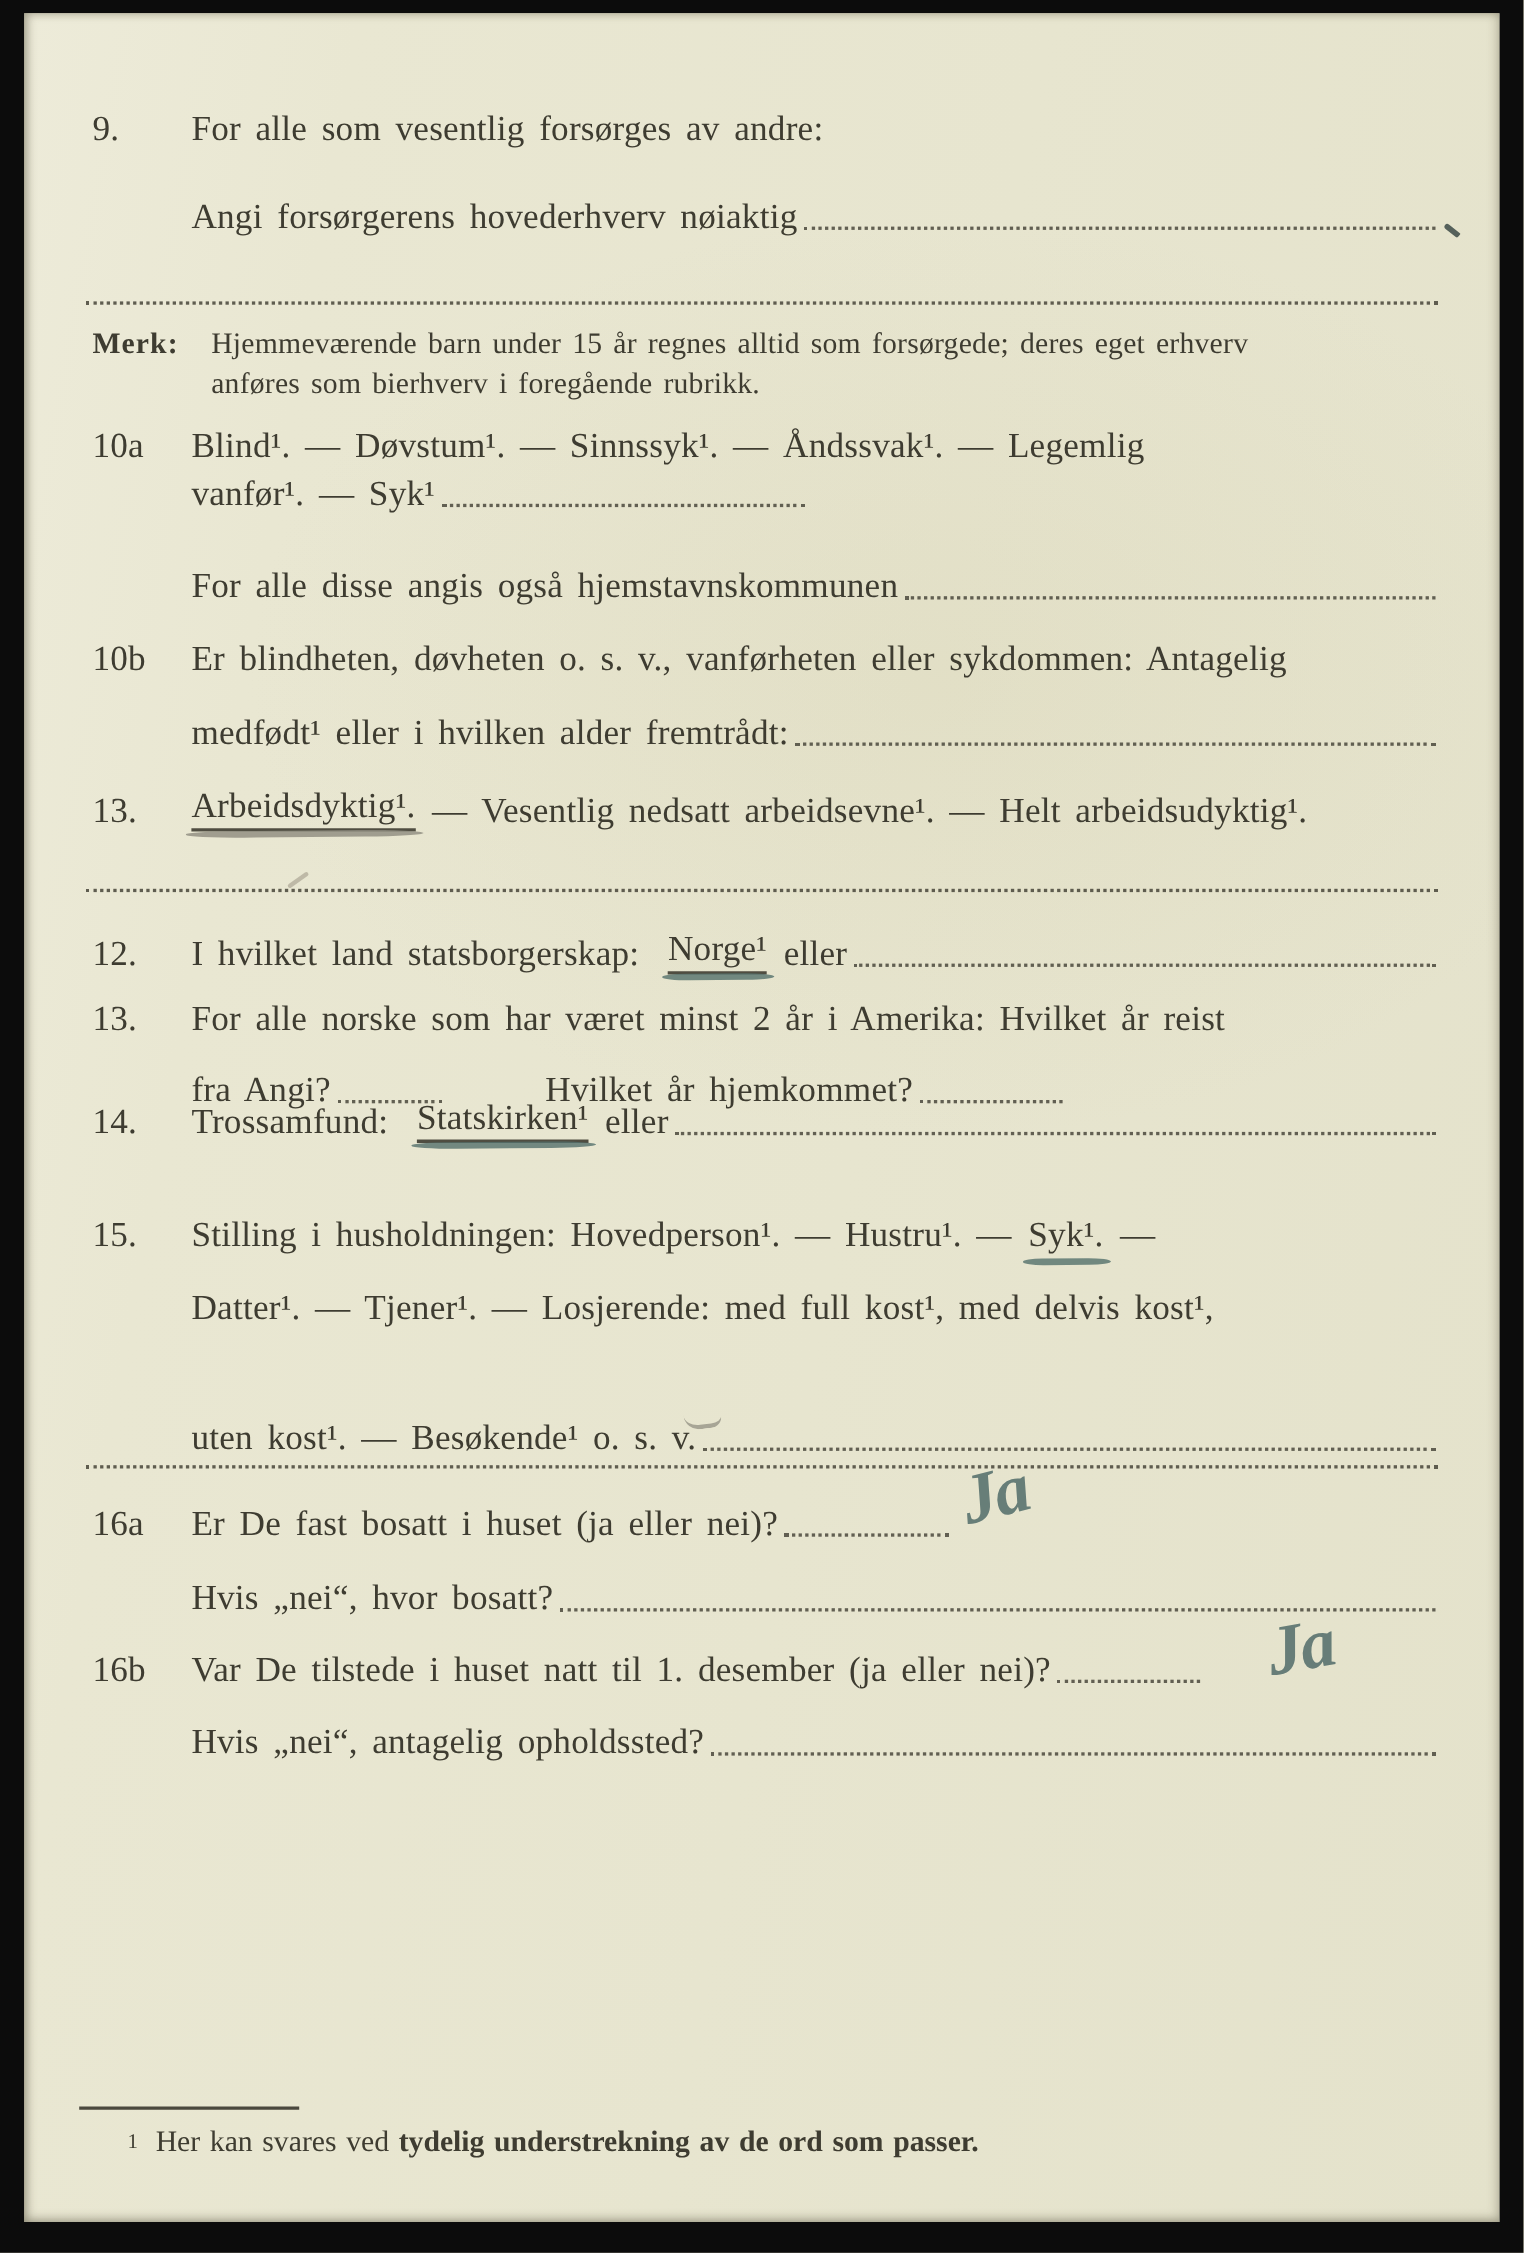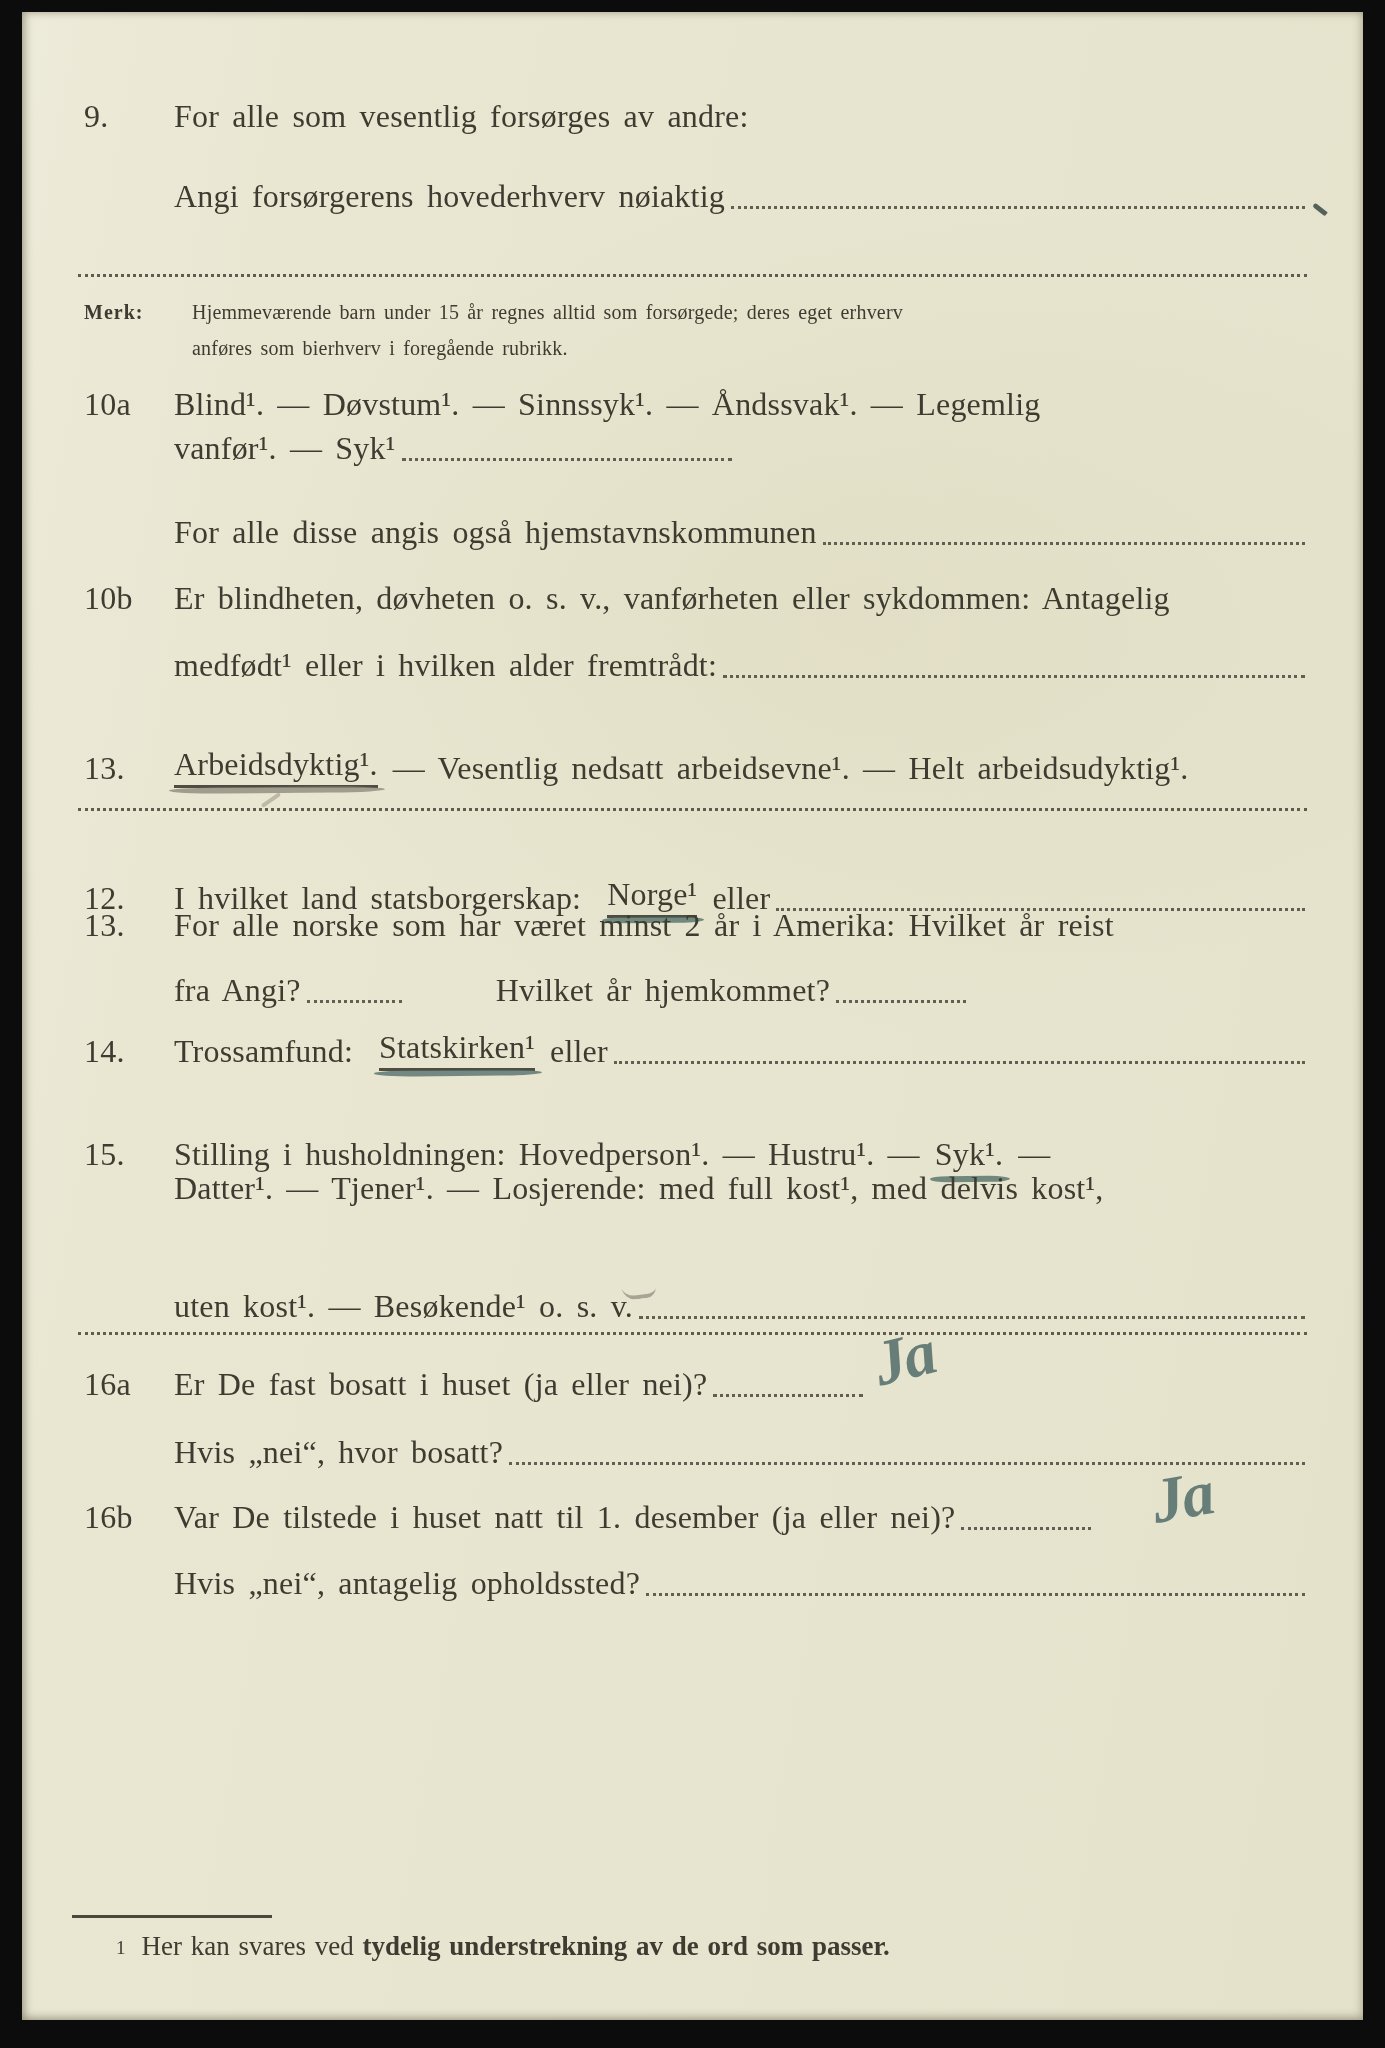--- a/index.html
+++ b/index.html
@@ -31,23 +31,23 @@
     border-bottom:3px dotted #55534506;
     border-bottom:3px dotted rgba(74,72,60,0.85);
     margin:0 2px 7px 6px;
     min-width:30px;
   }
   .leader-fixed{flex:0 0 auto;}
   .rule{
     position:absolute;left:56px;right:56px;height:0;
     border-top:3px dotted rgba(70,68,56,0.85);
   }
-  .merk-row{font-size:20px;line-height:36px;word-spacing:3px;}
+  .merk-row{font-size:27px;line-height:36px;word-spacing:3px;}
   .merk-num{width:108px;flex:0 0 108px;font-weight:bold;letter-spacing:1px;}
-  .hand-u{position:relative;display:inline-block;margin-top:32px;}
+  .hand-u{position:relative;display:inline-block;}
   .u-print{border-bottom:3px solid rgba(62,60,49,0.9);padding-bottom:1px;}
   .hand-u::after{
     content:"";position:absolute;left:-5px;right:-7px;bottom:-8px;height:6px;
     border-radius:45% 55% 50% 50% / 90% 110% 95% 105%;
     transform:rotate(-0.5deg);
     opacity:0.8;
   }
   .u-ink::after{background:#54706b;}
   .u-pencil::after{background:#8d8b7e;}
   .ja{

